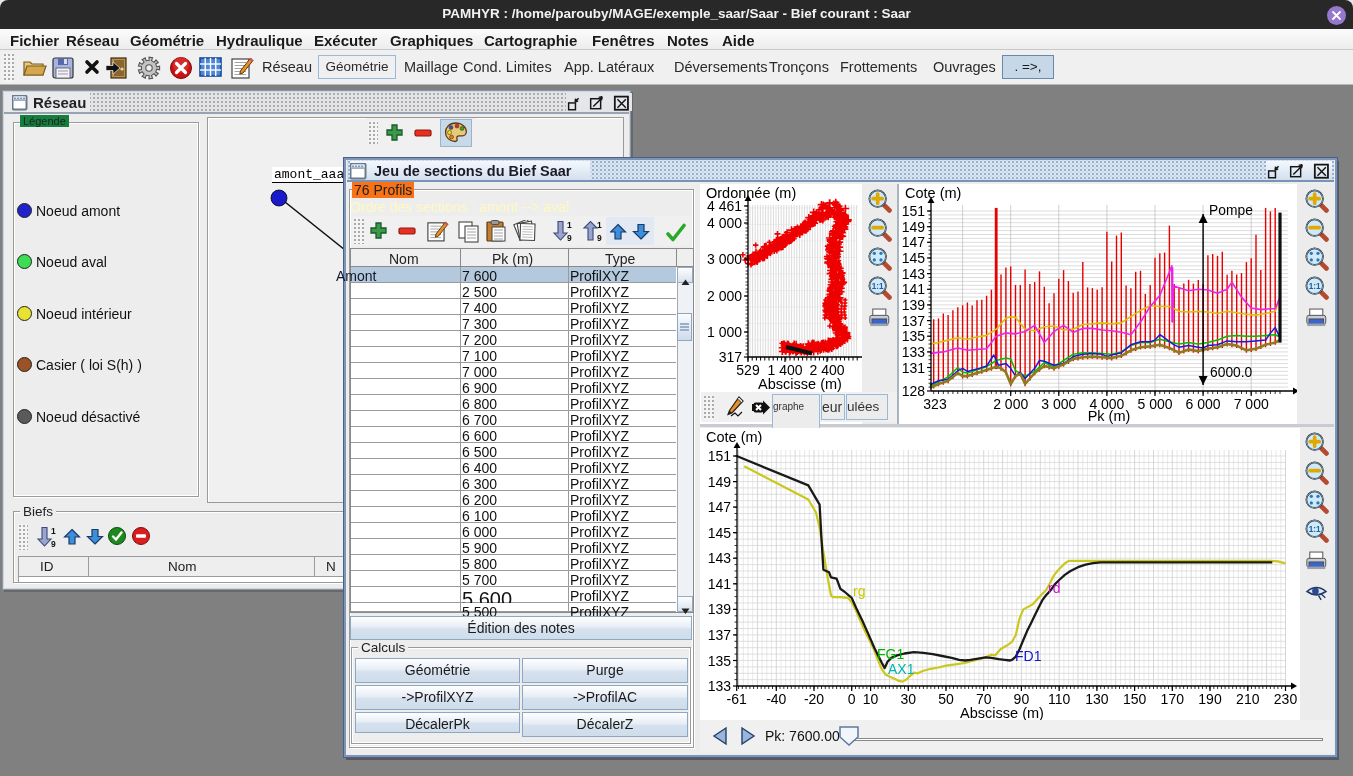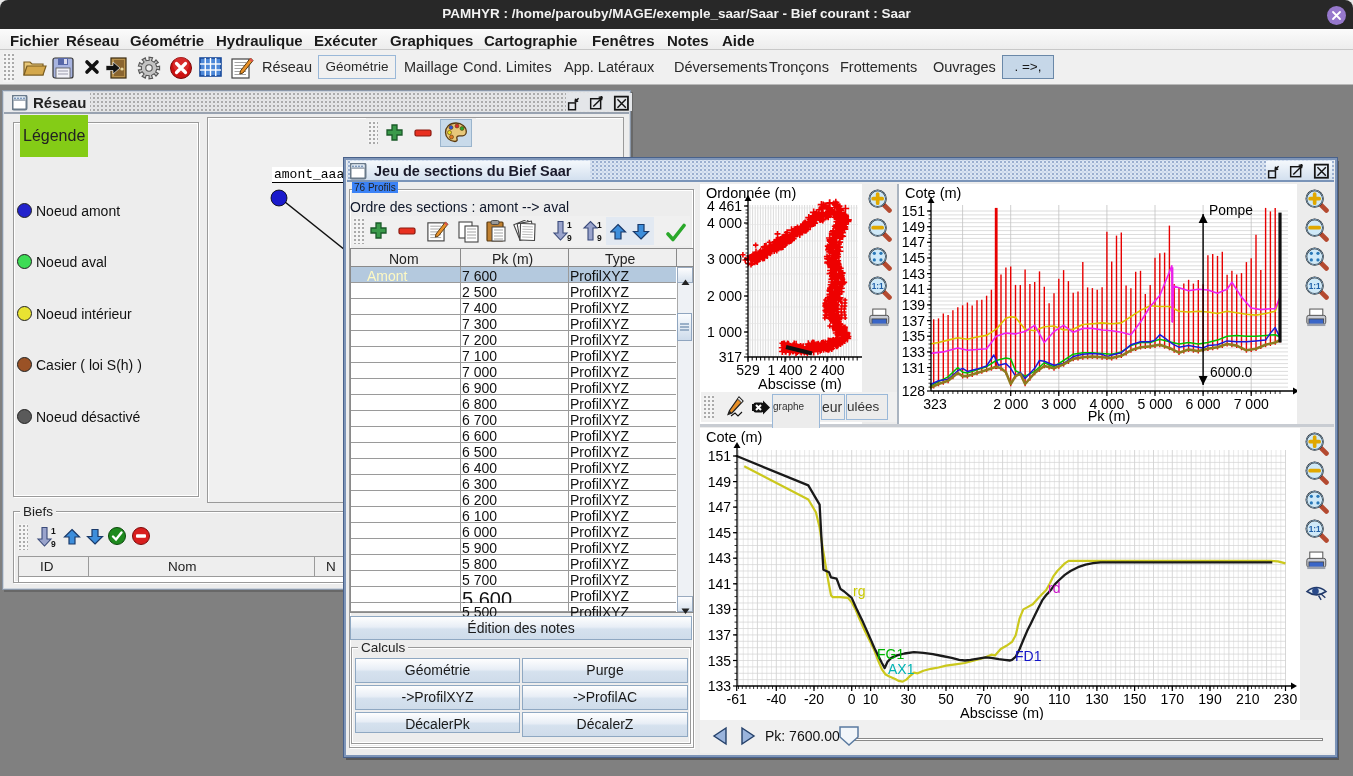--- a/index.html
+++ b/index.html
@@ -101,21 +101,21 @@
           <rect x="1.5" y="4.5" width="9.5" height="9.5"></rect>
           <path d="M4 12 L11.5 4.5 M12.5 2.5 l -3.4 0.7 M12.5 2.5 l -0.7 3.4 M12.5 2.5 L11 4"></path>
         </g>
         <g transform="translate(46,0)">
           <rect x="0.5" y="2.5" width="12.5" height="12.5" stroke-width="1.7"></rect>
           <path d="M3 5 L11 13 M11 5 L3 13" stroke-width="1.4"></path>
         </g>
       </g>
     </svg></div>
 <div class="abs etched" style="left:13px;top:122px;width:186px;height:375px;background:#ededed"></div>
-<div class="abs" style="left:20px;top:115px;background:#84cc16;padding:12px 3px;font-size:16px;color:#222">Légende</div>
+<div class="abs" style="left:20px;top:115px;background:#15803d;padding:0 3px;font-size:11px;color:#222">Légende</div>
 <div class="abs" style="left:17px;top:203px;width:15px;height:15px;border-radius:50%;background:#2222cc;border:1px solid #222"></div>
 <div class="abs" style="left:36px;top:203px;font-size:14px;color:#111">Noeud amont</div>
 <div class="abs" style="left:17px;top:254px;width:15px;height:15px;border-radius:50%;background:#3ddc55;border:1px solid #222"></div>
 <div class="abs" style="left:36px;top:254px;font-size:14px;color:#111">Noeud aval</div>
 <div class="abs" style="left:17px;top:306px;width:15px;height:15px;border-radius:50%;background:#e8e332;border:1px solid #222"></div>
 <div class="abs" style="left:36px;top:306px;font-size:14px;color:#111">Noeud intérieur</div>
 <div class="abs" style="left:17px;top:357px;width:15px;height:15px;border-radius:50%;background:#9a5226;border:1px solid #222"></div>
 <div class="abs" style="left:36px;top:357px;font-size:14px;color:#111">Casier ( loi S(h) )</div>
 <div class="abs" style="left:17px;top:409px;width:15px;height:15px;border-radius:50%;background:#5a5a5a;border:1px solid #222"></div>
 <div class="abs" style="left:36px;top:409px;font-size:14px;color:#111">Noeud désactivé</div>
@@ -191,22 +191,22 @@
           <rect x="1.5" y="4.5" width="9.5" height="9.5"></rect>
           <path d="M4 12 L11.5 4.5 M12.5 2.5 l -3.4 0.7 M12.5 2.5 l -0.7 3.4 M12.5 2.5 L11 4"></path>
         </g>
         <g transform="translate(46,0)">
           <rect x="0.5" y="2.5" width="12.5" height="12.5" stroke-width="1.7"></rect>
           <path d="M3 5 L11 13 M11 5 L3 13" stroke-width="1.4"></path>
         </g>
       </g>
     </svg></div>
 <div class="abs etched" style="left:349px;top:189px;width:345px;height:559px;background:#ededed"></div>
-<div class="abs" style="left:352px;top:182px;background:#3b82f6;padding:0 2px;font-size:10px;color:#222">76 Profils</div>
-<div class="abs" style="left:350px;top:199px;font-size:14px;color:#0f172a">Ordre des sections : amont --&gt; aval</div>
+<div class="abs" style="left:352px;top:182px;background:#f97316;padding:0 2px;font-size:14px;color:#222">76 Profils</div>
+<div class="abs" style="left:350px;top:199px;font-size:14px;color:#fef9c3">Ordre des sections : amont --&gt; aval</div>
 <div class="abs" style="left:352px;top:216px;width:338px;height:30px;background:#f0f0f0"></div>
 <div class="abs handle" style="left:353px;top:218px;width:11px;height:26px"></div>
 <div class="abs" style="left:370px;top:220px;width:240px;height:24px"><svg width="240" height="24" viewBox="0 0 240 24" style="">
       <path transform="translate(0,2)" d="M6 1 h5 v5 h5 v5 h-5 v5 h-5 v-5 h-5 v-5 h5 z" fill="#3a9a4a" stroke="#1a5a28" stroke-width="1.3"></path>
       <rect transform="translate(28,2)" x="1" y="6" width="16" height="6" rx="1.5" fill="#e83020" stroke="#8a1a10" stroke-width="1.2"></rect>
       <g transform="translate(56,0) scale(0.95)">
         <rect x="2" y="3" width="17" height="19" fill="#fff" stroke="#444" stroke-width="1.2"></rect>
         <line x1="4.5" y1="6.5" x2="16" y2="6.5" stroke="#9a9a9a" stroke-width="0.9"></line>
         <line x1="4.5" y1="9.5" x2="16" y2="9.5" stroke="#9a9a9a" stroke-width="0.9"></line>
         <line x1="4.5" y1="12.5" x2="16" y2="12.5" stroke="#9a9a9a" stroke-width="0.9"></line>
@@ -279,21 +279,21 @@
     </svg></div>
 <div class="abs" style="left:350px;top:248px;width:344px;height:365px;background:#fff;border:1px solid #8a8a8a"></div>
 <div class="abs" style="left:351px;top:249px;width:342px;height:18px;background:#efefef;border-bottom:1px solid #8a8a8a"></div>
 <div class="abs" style="left:460px;top:249px;width:1px;height:18px;background:#8a8a8a"></div>
 <div class="abs" style="left:568px;top:249px;width:1px;height:18px;background:#8a8a8a"></div>
 <div class="abs" style="left:676px;top:249px;width:1px;height:18px;background:#8a8a8a"></div>
 <div class="abs" style="left:389px;top:251px;font-size:14px;color:#222">Nom</div>
 <div class="abs" style="left:492px;top:251px;font-size:14px;color:#222">Pk (m)</div>
 <div class="abs" style="left:605px;top:251px;font-size:14px;color:#222">Type</div>
 <div class="abs" style="left:351px;top:267px;width:325px;height:16px;background:#b4c9de;border-bottom:1px solid #9a9a9a"></div>
-<div class="abs" style="left:367px;top:268px;font-size:14px;color:#fef9c3">Amont</div>
+<div class="abs" style="left:336px;top:268px;font-size:14px;color:#0f172a">Amont</div>
 <div class="abs" style="left:462px;top:268px;font-size:14px;color:#111">7 600</div>
 <div class="abs" style="left:570px;top:268px;font-size:14px;color:#111">ProfilXYZ</div>
 <div class="abs" style="left:351px;top:283px;width:325px;height:16px;background:#ffffff;border-bottom:1px solid #9a9a9a"></div>
 <div class="abs" style="left:462px;top:284px;font-size:14px;color:#111">2 500</div>
 <div class="abs" style="left:570px;top:284px;font-size:14px;color:#111">ProfilXYZ</div>
 <div class="abs" style="left:351px;top:299px;width:325px;height:16px;background:#ffffff;border-bottom:1px solid #9a9a9a"></div>
 <div class="abs" style="left:462px;top:300px;font-size:14px;color:#111">7 400</div>
 <div class="abs" style="left:570px;top:300px;font-size:14px;color:#111">ProfilXYZ</div>
 <div class="abs" style="left:351px;top:315px;width:325px;height:16px;background:#ffffff;border-bottom:1px solid #9a9a9a"></div>
 <div class="abs" style="left:462px;top:316px;font-size:14px;color:#111">7 300</div>

